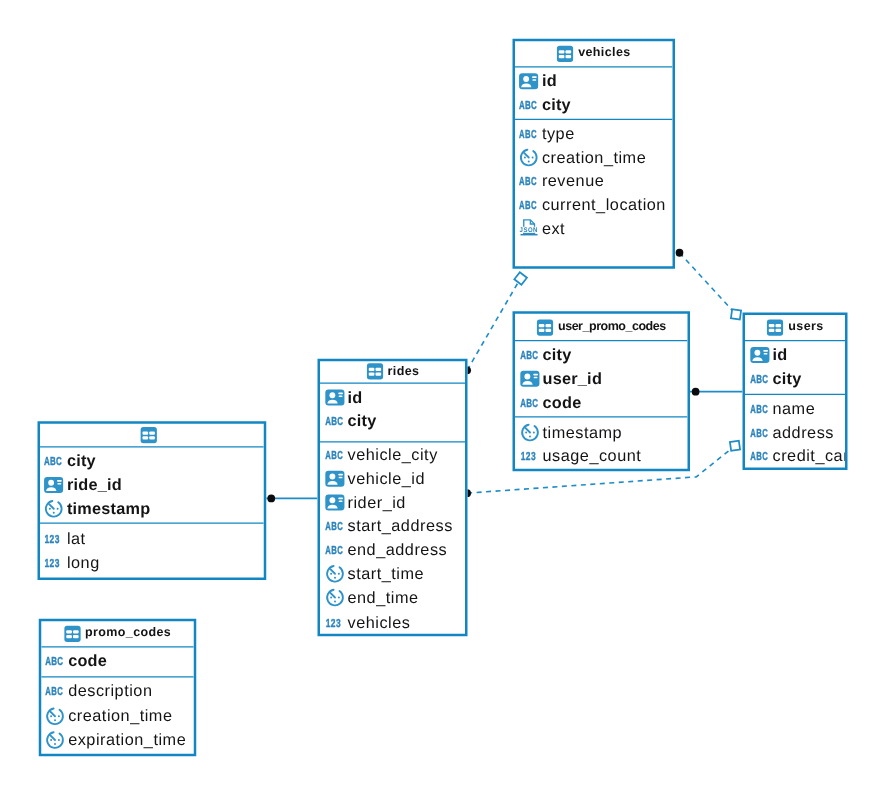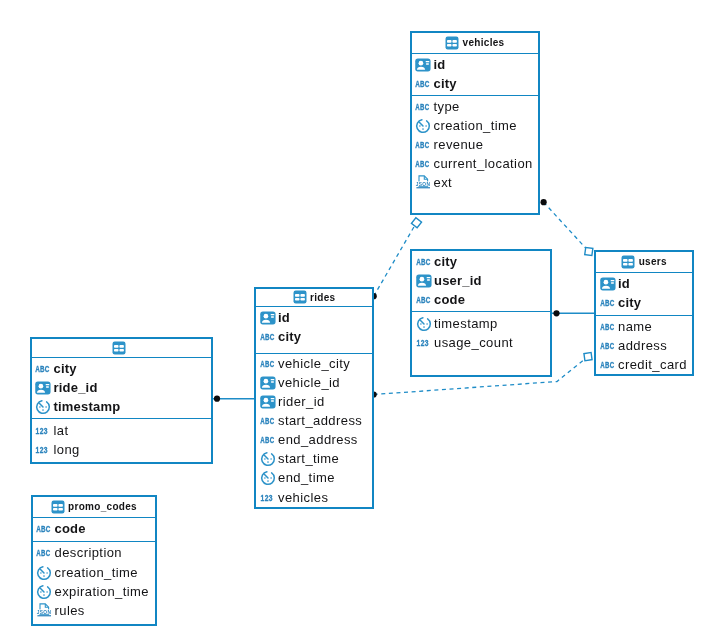--- a/index.html
+++ b/index.html
@@ -102,20 +102,30 @@
           <path d="M9.3,0.9 v3.3 h3.3" fill="none" stroke="#2d93c9" stroke-width="1.1"></path>
           <rect x="0" y="6.4" width="16" height="4.8" fill="#fff"></rect>
           <text x="0.7" y="10.7" font-family="Liberation Sans, sans-serif" font-size="5.4px" font-weight="bold" fill="#2c84bd" textLength="14.6" lengthAdjust="spacingAndGlyphs">JSON</text>
           <rect x="1.4" y="12.15" width="13.6" height="1.2" fill="#2c84bd"></rect>
         </svg>
         <span class="nm">ext</span>
       </div>
     </div>
   </div>
 <div class="tbl tbl-upc" style="left:410px;top:249px;width:141.5px;height:127.5px;--rh:19.1px">
+    <div class="hdr" style="height:22px;letter-spacing:-0.38px">
+      <svg class="ict" width="14" height="14" viewBox="0 0 14 14">
+        <rect x="0.5" y="0.5" width="13" height="13" rx="2.2" fill="#2d93c9"></rect>
+        <rect x="2.0" y="4.1" width="4.5" height="2.7" rx="0.8" fill="#fff"></rect>
+        <rect x="7.4" y="4.1" width="4.5" height="2.7" rx="0.8" fill="#fff"></rect>
+        <rect x="2.0" y="7.9" width="4.5" height="2.7" rx="0.8" fill="#fff"></rect>
+        <rect x="7.4" y="7.9" width="4.5" height="2.7" rx="0.8" fill="#fff"></rect>
+      </svg>
+      <span>user_promo_codes</span>
+    </div>
     <div class="sec" style="">
       <div class="row pk">
         <svg class="ic" width="16" height="16" viewBox="0 0 16 16">
           <text x="0.3" y="11.4" font-family="Liberation Sans, sans-serif" font-size="9.3px" font-weight="bold" fill="#2c84bd" stroke="#2c84bd" stroke-width="0.3" textLength="14.2" lengthAdjust="spacingAndGlyphs">ABC</text>
         </svg>
         <span class="nm">city</span>
       </div>
       <div class="row pk">
         <svg class="ic" width="16" height="16" viewBox="0 0 16 16">
           <rect x="0.25" y="1.6" width="15.3" height="12.8" rx="2.6" fill="#2d93c9"></rect>
@@ -145,21 +155,21 @@
         <span class="nm">timestamp</span>
       </div>
       <div class="row">
         <svg class="ic" width="16" height="16" viewBox="0 0 16 16">
           <text x="0.6" y="11.4" font-family="Liberation Sans, sans-serif" font-size="9.3px" font-weight="bold" fill="#2c84bd" stroke="#2c84bd" stroke-width="0.3" textLength="12.2" lengthAdjust="spacingAndGlyphs">123</text>
         </svg>
         <span class="nm">usage_count</span>
       </div>
     </div>
   </div>
-<div class="tbl tbl-users" style="left:594px;top:249.5px;width:100px;height:126px;--rh:19.1px">
+<div class="tbl tbl-users" style="left:594px;top:249.5px;width:84px;height:126px;--rh:19.1px">
     <div class="hdr" style="height:21px;letter-spacing:0.3px">
       <svg class="ict" width="14" height="14" viewBox="0 0 14 14">
         <rect x="0.5" y="0.5" width="13" height="13" rx="2.2" fill="#2d93c9"></rect>
         <rect x="2.0" y="4.1" width="4.5" height="2.7" rx="0.8" fill="#fff"></rect>
         <rect x="7.4" y="4.1" width="4.5" height="2.7" rx="0.8" fill="#fff"></rect>
         <rect x="2.0" y="7.9" width="4.5" height="2.7" rx="0.8" fill="#fff"></rect>
         <rect x="7.4" y="7.9" width="4.5" height="2.7" rx="0.8" fill="#fff"></rect>
       </svg>
       <span>users</span>
     </div>
@@ -344,21 +354,21 @@
         <span class="nm">lat</span>
       </div>
       <div class="row">
         <svg class="ic" width="16" height="16" viewBox="0 0 16 16">
           <text x="0.6" y="11.4" font-family="Liberation Sans, sans-serif" font-size="9.3px" font-weight="bold" fill="#2c84bd" stroke="#2c84bd" stroke-width="0.3" textLength="12.2" lengthAdjust="spacingAndGlyphs">123</text>
         </svg>
         <span class="nm">long</span>
       </div>
     </div>
   </div>
-<div class="tbl tbl-promo" style="left:30.5px;top:495px;width:126.5px;height:131px;--rh:19.1px">
+<div class="tbl tbl-promo" style="left:30.5px;top:495px;width:126.5px;height:110px;--rh:19.1px">
     <div class="hdr" style="height:20.5px;letter-spacing:0.3px">
       <svg class="ict" width="14" height="14" viewBox="0 0 14 14">
         <rect x="0.5" y="0.5" width="13" height="13" rx="2.2" fill="#2d93c9"></rect>
         <rect x="2.0" y="4.1" width="4.5" height="2.7" rx="0.8" fill="#fff"></rect>
         <rect x="7.4" y="4.1" width="4.5" height="2.7" rx="0.8" fill="#fff"></rect>
         <rect x="2.0" y="7.9" width="4.5" height="2.7" rx="0.8" fill="#fff"></rect>
         <rect x="7.4" y="7.9" width="4.5" height="2.7" rx="0.8" fill="#fff"></rect>
       </svg>
       <span>promo_codes</span>
     </div>

